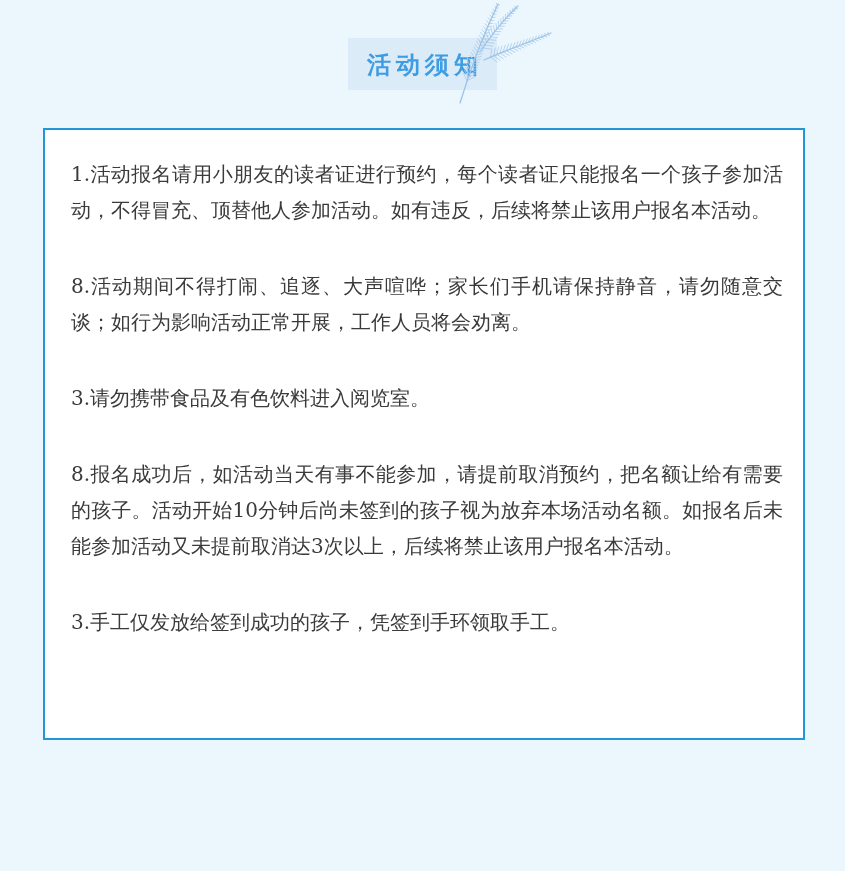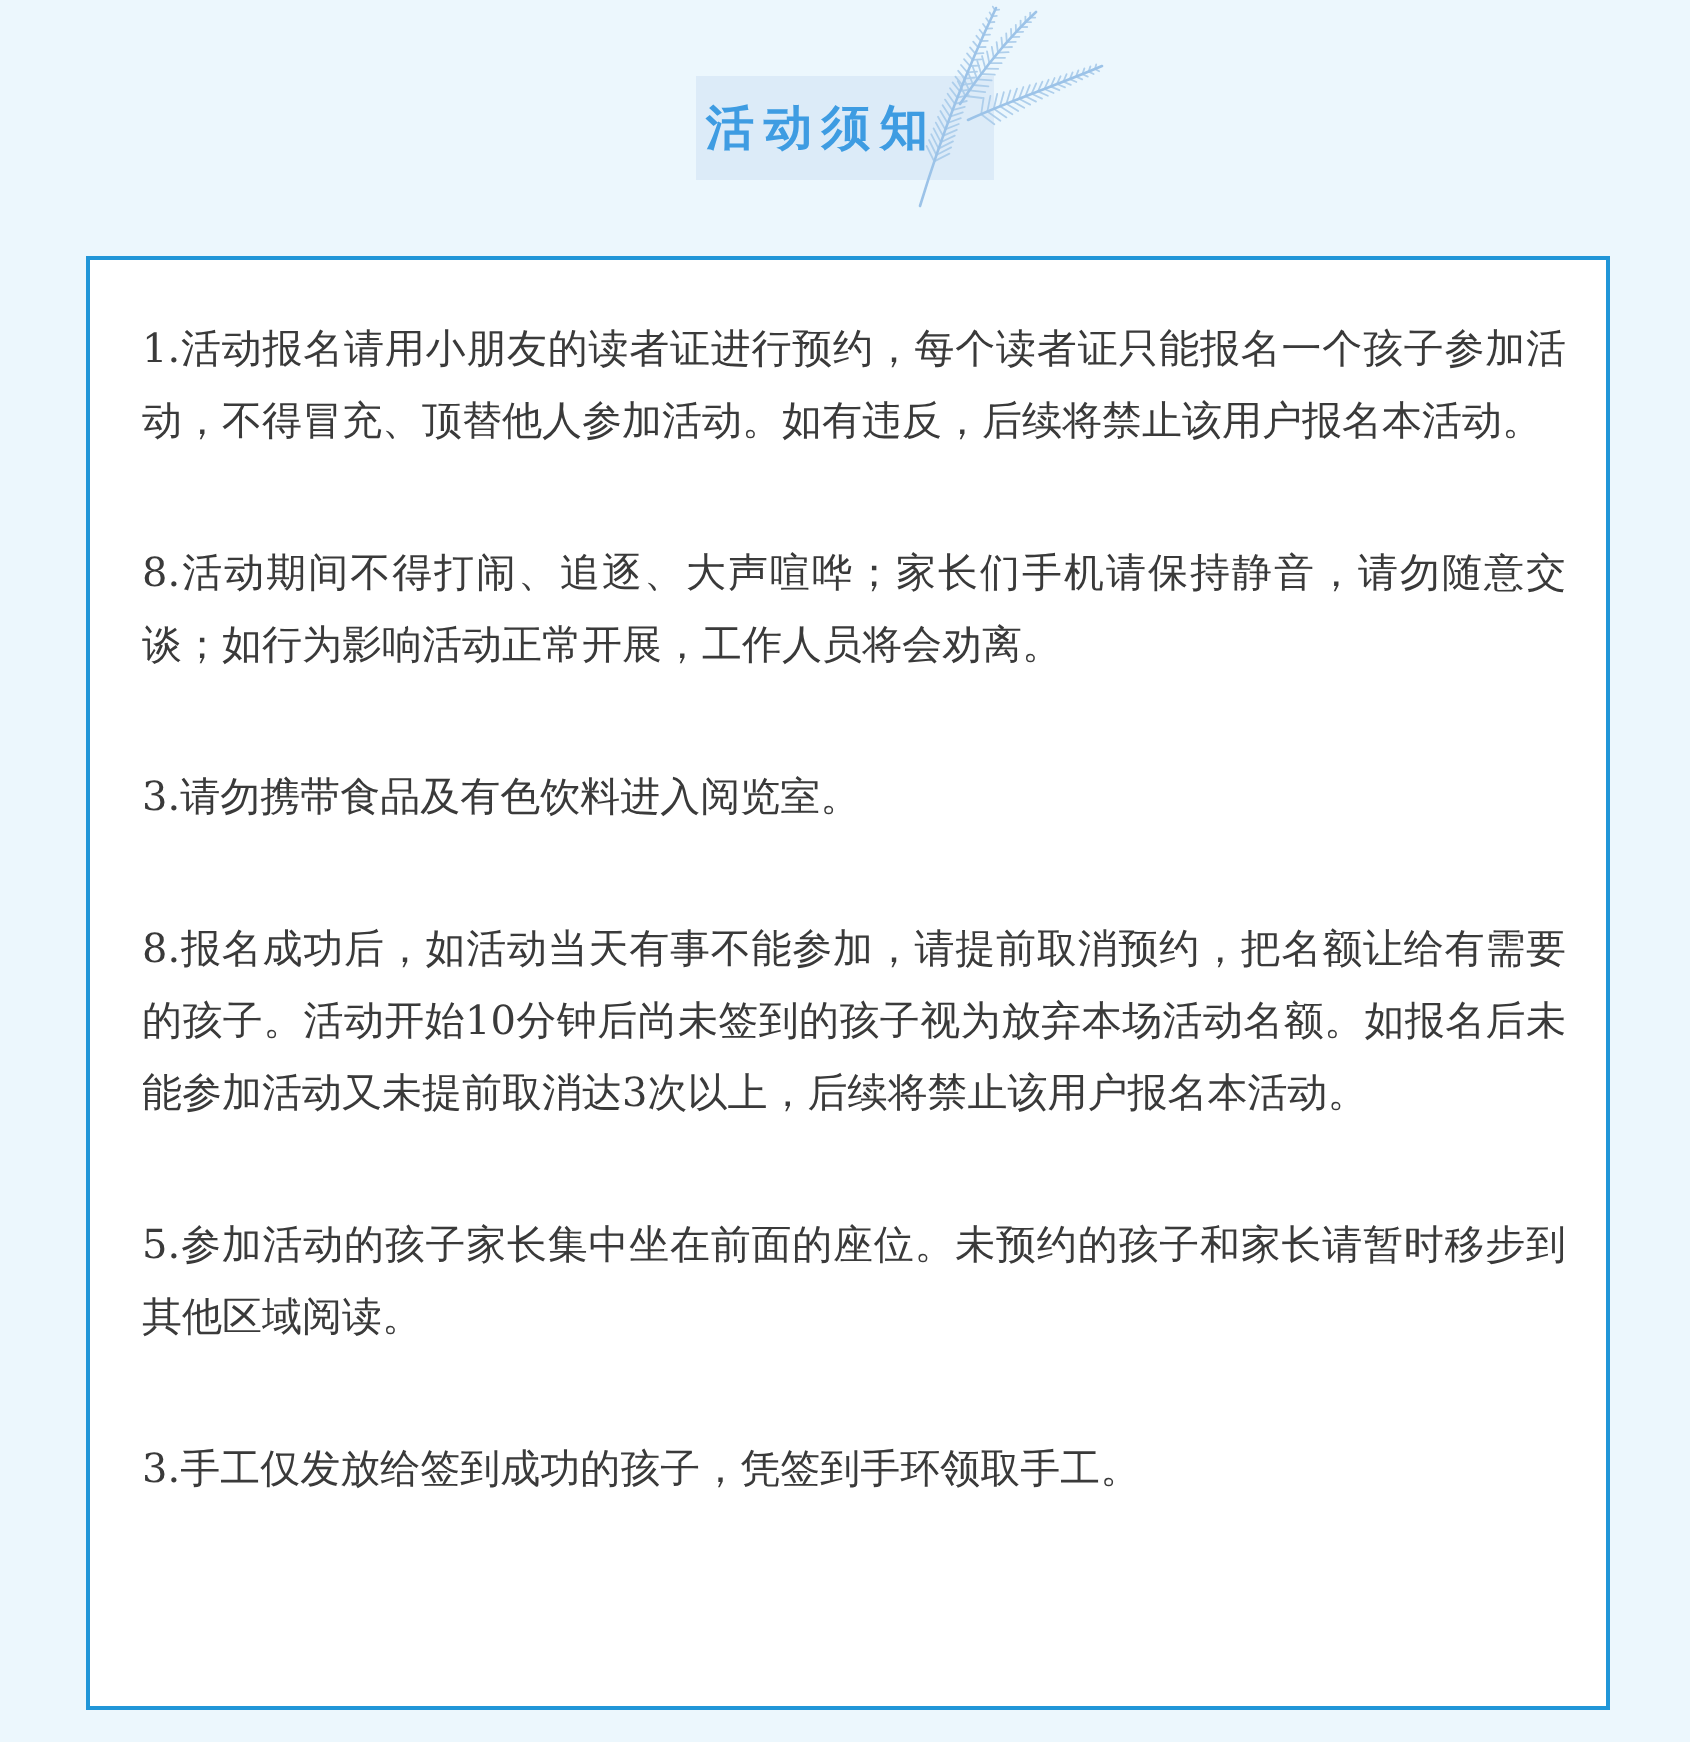--- a/index.html
+++ b/index.html
@@ -19,34 +19,34 @@
     background:var(--page-bg);
     overflow:hidden;
   }
   .title-badge{
     position:absolute;left:348px;top:38px;
     width:149px;height:52px;
     background:var(--badge-bg);
   }
   .title-badge .title-text{
     display:block;width:100%;height:48px;line-height:53px;
-    text-align:left;
+    text-align:center;
     font-size:24px;font-weight:bold;
     color:var(--title-color);
     letter-spacing:5px;
     text-indent:5px; 
     font-family:"Liberation Sans","DejaVu Sans",sans-serif;
   }
   .leaf{
     position:absolute;left:450px;top:0;
     width:110px;height:105px;
   }
   .notice-box{
     position:absolute;left:43px;top:128px;
-    width:762px;height:727px;
+    width:762px;height:612px;
     box-sizing:border-box;
     background:#ffffff;
     border:2px solid var(--border-color);
     padding:26px 20px 0 26px;
   }
   .notice-box p{
     margin:0 0 40px 0;
     font-size:20px;
     line-height:36px;
     color:var(--text-color);
@@ -191,17 +191,16 @@
       <path class="frond" d="M30,52 C42,34 55,18 68,6"></path>
       <path class="frond" d="M34,60 C56,50 80,42 101,33"></path>
     </g>
   </svg>
 
   <div class="notice-box">
     <p>1.活动报名请用小朋友的读者证进行预约，每个读者证只能报名一个孩子参加活动，不得冒充、顶替他人参加活动。如有违反，后续将禁止该用户报名本活动。</p>
     <p>8.活动期间不得打闹、追逐、大声喧哗；家长们手机请保持静音，请勿随意交谈；如行为影响活动正常开展，工作人员将会劝离。</p>
     <p>3.请勿携带食品及有色饮料进入阅览室。</p>
     <p>8.报名成功后，如活动当天有事不能参加，请提前取消预约，把名额让给有需要的孩子。活动开始10分钟后尚未签到的孩子视为放弃本场活动名额。如报名后未能参加活动又未提前取消达3次以上，后续将禁止该用户报名本活动。</p>
-    <p>5.参加活动的孩子家长集中坐在前面的座位。未预约的孩子和家长请暂时移步到其他区域阅读。</p>
     <p>3.手工仅发放给签到成功的孩子，凭签到手环领取手工。</p>
   </div>
 
 </div>
 
 </body></html>

